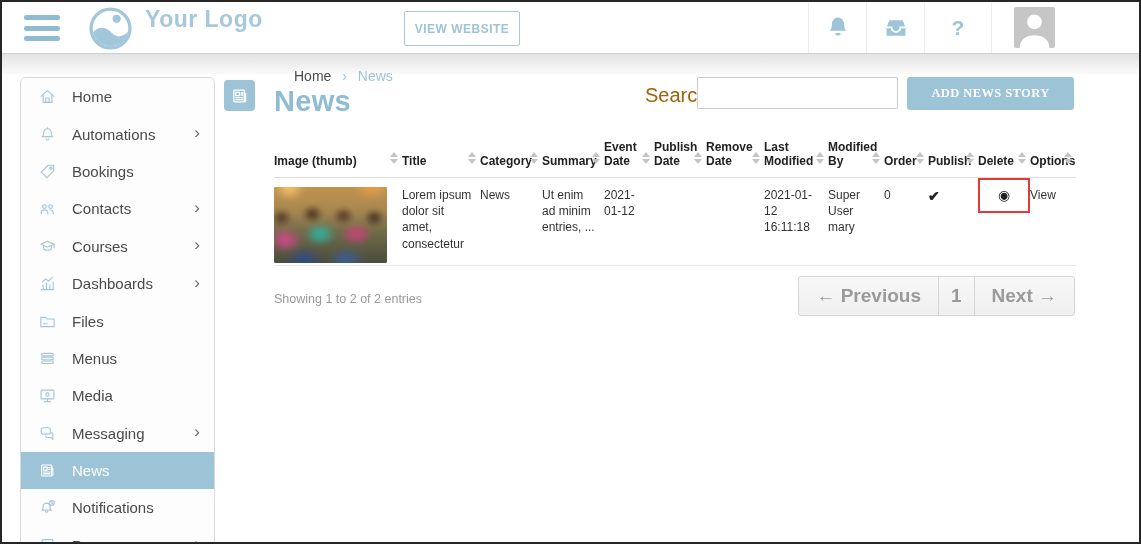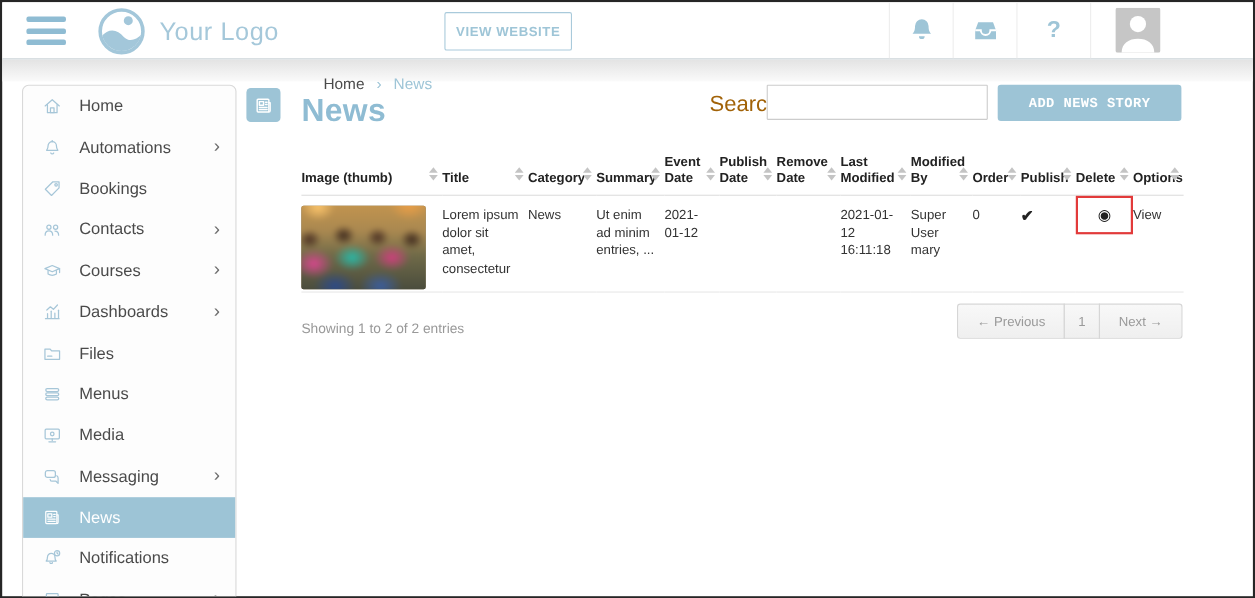--- a/index.html
+++ b/index.html
@@ -4,21 +4,21 @@
 <style>
   * { margin:0; padding:0; box-sizing:border-box; }
   html,body { background:#fff; }
   body { font-family:"Liberation Sans", sans-serif; }
   #app { position:relative; width:1141px; height:544px; border:2px solid #262626; background:#fff; overflow:hidden; }
 
   
   .topbar { position:relative; height:52px; background:#fff; border-bottom:1px solid #c9d2d6; }
   .hamburger { position:absolute; left:22px; top:13px; width:36px; height:26px; display:flex; flex-direction:column; justify-content:space-between; cursor:pointer; }
   .hamburger span { display:block; height:5px; border-radius:2px; background:#8fbcd3; }
-  .logo-wrap { position:absolute; left:86px; top:4px; display:flex; align-items:center; gap:12px; }
+  .logo-wrap { position:absolute; left:86px; top:4px; display:flex; gap:12px;font-weight:bold; }
   .logo-text { font-size:23px; color:#a5c8da; letter-spacing:.5px; }
   .view-website { position:absolute; left:402px; top:9px; width:116px; height:35px; background:#fff; border:1px solid #a9cadb; border-radius:2px; color:#9ec5d7; font-size:12px; font-weight:bold; letter-spacing:.5px; font-family:"Liberation Sans",sans-serif; cursor:pointer; }
   .topbar-right { position:absolute; right:0; top:0; height:51px; display:flex; }
   .tb-cell { height:51px; border-left:1px solid #ededed; display:flex; align-items:center; justify-content:center; cursor:pointer; }
   .tb-bell,.tb-inbox { width:58px; }
   .tb-help { width:67px; font-size:21px; font-weight:bold; color:#9ec5d7; }
   .tb-avatar { width:148px; justify-content:flex-start; padding-left:22px; }
 
   
   .band { height:20px; background:linear-gradient(#e3e3e3, #fafafa); }
@@ -35,21 +35,21 @@
 
   
   .content { position:absolute; left:272px; top:66px; width:801px; }
   .content-head { position:relative; height:68px; }
   .breadcrumb { font-size:14px; color:#4a4a4a;margin-left:20px; }
   .breadcrumb .sep { color:#9dc4d6; margin:0 7px; }
   .breadcrumb .crumb-current { color:#9ec5d7; cursor:default; }
   .page-title { font-size:29px; font-weight:bold; color:#8fbcd3; margin-top:1px; letter-spacing:.3px; }
   .search-label { position:absolute; left:371px; top:16px; font-size:20px; color:#a16207; }
   .search-input { position:absolute; left:423px; top:9px; width:201px; height:32px; border:1px solid #ccc; border-radius:1px; font-size:14px; padding:0 8px; font-family:"Liberation Sans",sans-serif; }
-  .add-btn { position:absolute; right:1px; top:9px; width:167px; height:33px; background:#9dc4d6; border:none; border-radius:3px; color:#fff; font-size:12.5px; font-weight:bold; letter-spacing:.4px; font-family:Liberation Mono, monospace; cursor:pointer; }
+  .add-btn { position:absolute; right:1px; top:9px; width:167px; height:33px; background:#9dc4d6; border:none; border-radius:3px; color:#fff; font-size:12.5px; font-weight:bold; letter-spacing:.4px; font-family:Liberation Serif, serif; cursor:pointer; }
 
   
   table.news-table { width:801px; border-collapse:collapse; table-layout:fixed; }
   .news-table th { position:relative; vertical-align:bottom; text-align:left; font-size:12px; color:#222; padding:4px 14px 9px 0; border-bottom:1px solid #dedede; cursor:pointer; }
   .news-table td { vertical-align:top; font-size:12px; color:#333; line-height:1.35; padding:9px 8px 2px 0; border-bottom:1px solid #e8e8e8; }
   .sort { position:absolute; right:4px; bottom:13px; display:flex; flex-direction:column; gap:2px; }
   .sort i { display:block; width:0; height:0; border-left:4px solid transparent; border-right:4px solid transparent; }
   .sort .up { border-bottom:5px solid #c4c4c4; }
   .sort .dn { border-top:5px solid #c4c4c4; }
 
@@ -76,21 +76,21 @@
   .check { font-size:14px; font-weight:bold; color:#222; }
   .delete-glyph { font-size:14px; color:#222; }
   .red-box { position:relative; top:-10px; width:52px; height:35px; border:2px solid #e23a3a; display:flex; align-items:center; justify-content:center; }
   td.delete-cell { padding-top:10px; padding-bottom:0; }
   .view-link { cursor:pointer; }
 
   
   .table-footer { position:relative; height:60px; }
   .showing { position:absolute; left:0; top:26px; font-size:12.5px; color:#999; }
   .pager { position:absolute; right:0; top:10px; display:flex; }
-  .pg { border:1px solid #d6d6d6; margin-left:-1px; background:linear-gradient(#f8f8f8,#efefef); color:#9a9a9a; font-size:12px; font-weight:normal; padding:8px 17px; cursor:pointer;text-align:center; }
+  .pg { border:1px solid #d6d6d6; margin-left:-1px; background:linear-gradient(#f8f8f8,#efefef); color:#9a9a9a; font-size:19px; font-weight:bold; padding:8px 17px; cursor:pointer;text-align:center; }
   .pg.first { border-radius:3px 0 0 3px; margin-left:0; }
   .pg.last { border-radius:0 3px 3px 0; }
   .pg.page-num { padding:8px 12px; }
 
   svg { display:block; }
 </style>
 </head>
 <body>
 
 <div id="app">

